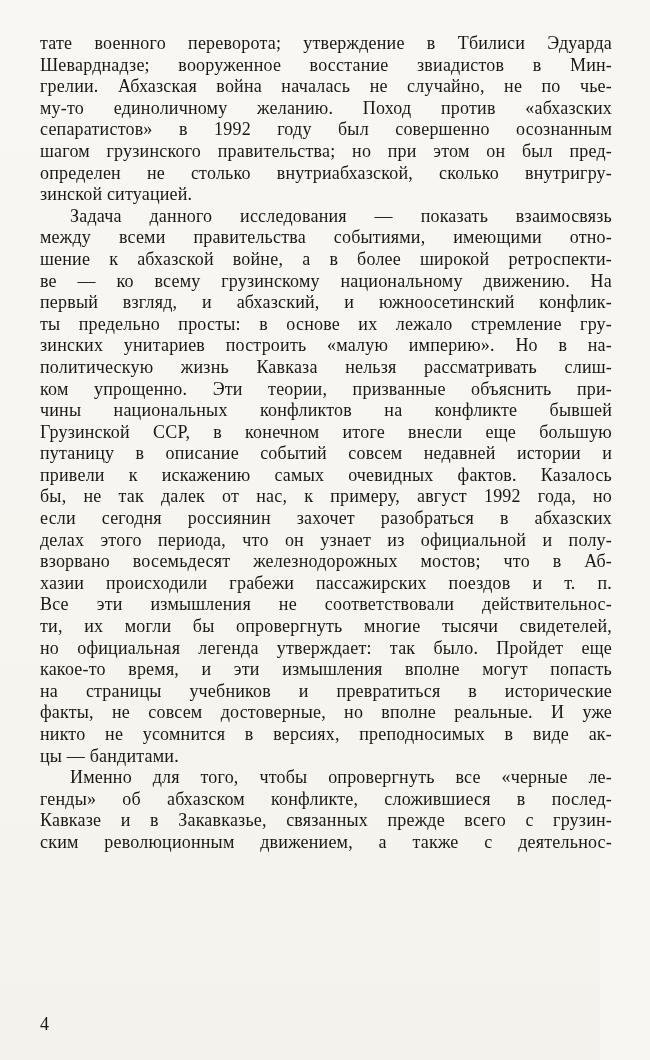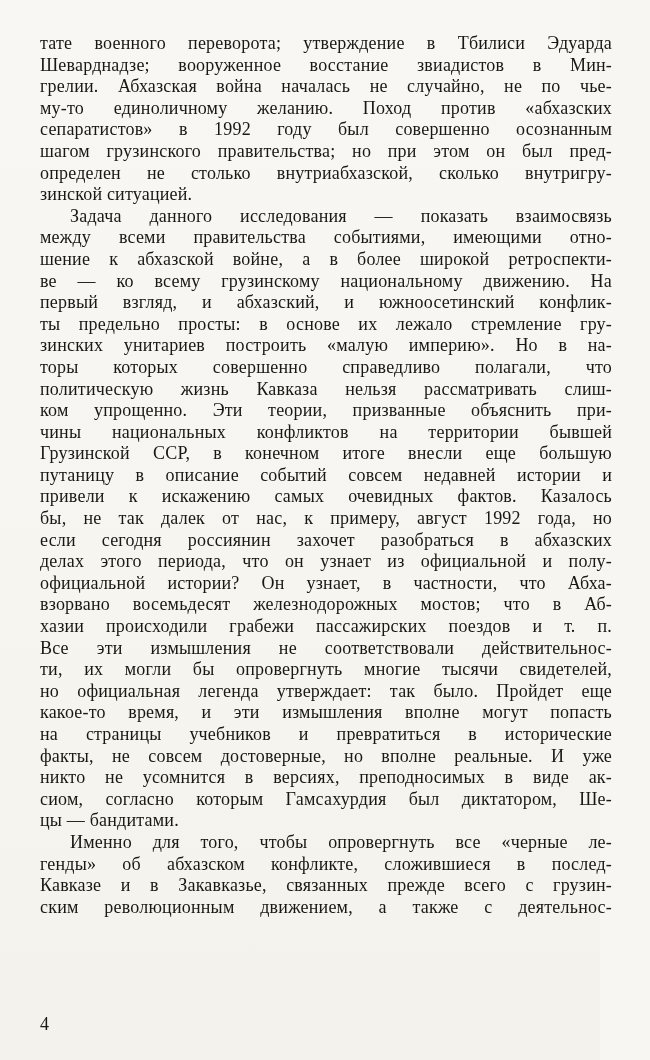--- a/index.html
+++ b/index.html
@@ -75,41 +75,38 @@
         <span class="line no-justify">зинской ситуацией.</span>
       </p>
       <p class="para indent">
         <span class="line">Задача данного исследования — показать взаимосвязь</span>
         <span class="line">между всеми правительства событиями, имеющими отно-</span>
         <span class="line">шение к абхазской войне, а в более широкой ретроспекти-</span>
         <span class="line">ве — ко всему грузинскому национальному движению. На</span>
         <span class="line">первый взгляд, и абхазский, и южноосетинский конфлик-</span>
         <span class="line">ты предельно просты: в основе их лежало стремление гру-</span>
         <span class="line">зинских унитариев построить «малую империю». Но в на-</span>
-        <span class="line">торы которых совершенно справедливо полагали, что</span>
         <span class="line">политическую жизнь Кавказа нельзя рассматривать слиш-</span>
         <span class="line">ком упрощенно. Эти теории, призванные объяснить при-</span>
-        <span class="line">чины национальных конфликтов на территории бывшей</span>
+        <span class="line">чины национальных конфликтов на конфликте бывшей</span>
         <span class="line">Грузинской ССР, в конечном итоге внесли еще большую</span>
         <span class="line">путаницу в описание событий совсем недавней истории и</span>
         <span class="line">привели к искажению самых очевидных фактов. Казалось</span>
         <span class="line">бы, не так далек от нас, к примеру, август 1992 года, но</span>
         <span class="line">если сегодня россиянин захочет разобраться в абхазских</span>
         <span class="line">делах этого периода, что он узнает из официальной и полу-</span>
-        <span class="line">официальной истории? Он узнает, в частности, что Абха-</span>
         <span class="line">взорвано восемьдесят железнодорожных мостов; что в Аб-</span>
         <span class="line">хазии происходили грабежи пассажирских поездов и т. п.</span>
         <span class="line">Все эти измышления не соответствовали действительнос-</span>
         <span class="line">ти, их могли бы опровергнуть многие тысячи свидетелей,</span>
         <span class="line">но официальная легенда утверждает: так было. Пройдет еще</span>
         <span class="line">какое-то время, и эти измышления вполне могут попасть</span>
         <span class="line">на страницы учебников и превратиться в исторические</span>
         <span class="line">факты, не совсем достоверные, но вполне реальные. И уже</span>
         <span class="line">никто не усомнится в версиях, преподносимых в виде ак-</span>
-        <span class="line">сиом, согласно которым Гамсахурдия был диктатором, Ше-</span>
         <span class="line no-justify">цы — бандитами.</span>
       </p>
       <p class="para indent">
         <span class="line">Именно для того, чтобы опровергнуть все «черные ле-</span>
         <span class="line">генды» об абхазском конфликте, сложившиеся в послед-</span>
         <span class="line">Кавказе и в Закавказье, связанных прежде всего с грузин-</span>
         <span class="line">ским революционным движением, а также с деятельнос-</span>
       </p>
     </div>
   <div class="page-number">4</div>

